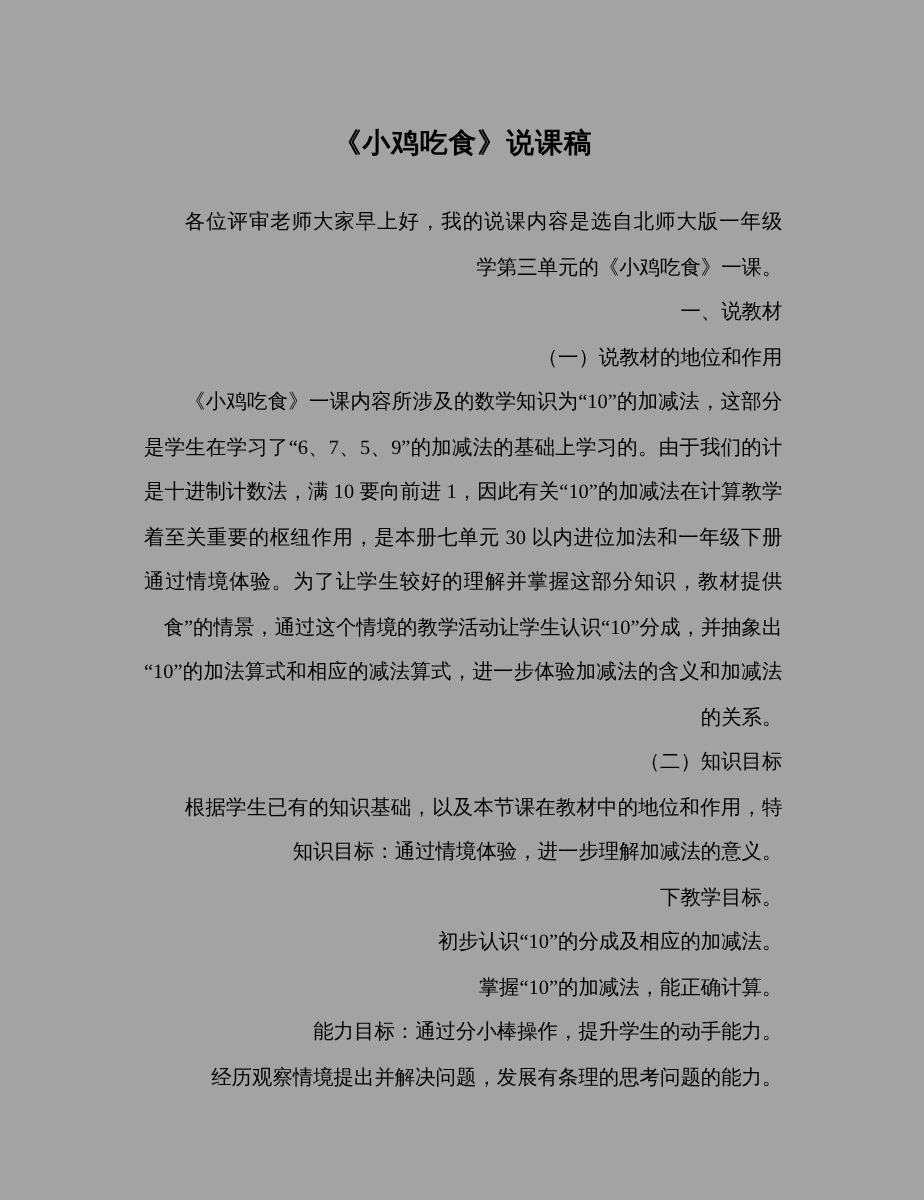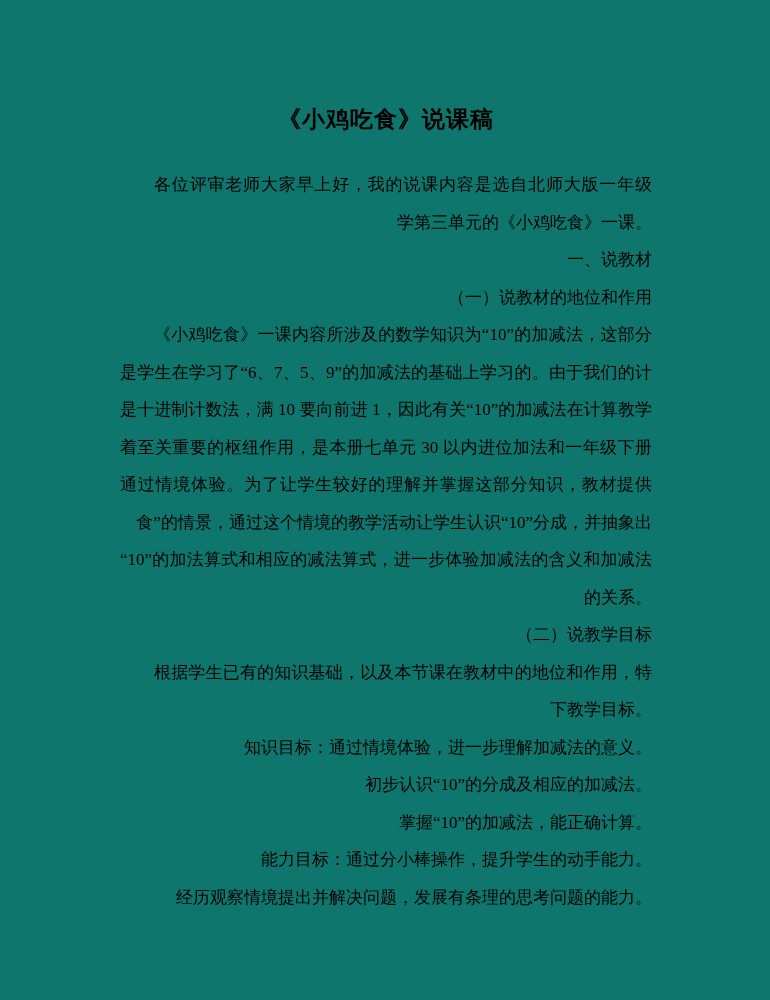--- a/index.html
+++ b/index.html
@@ -4,21 +4,21 @@
 <style>
   html, body {
     margin: 0;
     padding: 0;
     background: #ffffff;
   }
   .page {
     position: relative;
     width: 770px;
     height: 1000px;
-    background: #0f766e;
+    background: #a3a3a3;
     overflow: hidden;
     font-family: "Liberation Serif", "DejaVu Serif", serif;
     color: #000000;
   }
   .content {
     position: absolute;
     left: 120px;
     top: 106px;
     width: 532px;
   }
@@ -68,23 +68,23 @@
         <div class="line indent">一、说教材</div>
         <div class="line indent">（一）说教材的地位和作用</div>
         <div class="line indent fill">《小鸡吃食》一课内容所涉及的数学知识为“10”的加减法，这部分内容</div>
         <div class="line fill">是学生在学习了“6、7、5、9”的加减法的基础上学习的。由于我们的计数法</div>
         <div class="line fill">是十进制计数法，满 10 要向前进 1，因此有关“10”的加减法在计算教学中起</div>
         <div class="line fill">着至关重要的枢纽作用，是本册七单元 30 以内进位加法和一年级下册退位减法</div>
         <div class="line fill">通过情境体验。为了让学生较好的理解并掌握这部分知识，教材提供了“小鸡吃</div>
         <div class="line">食”的情景，通过这个情境的教学活动让学生认识“10”分成，并抽象出</div>
         <div class="line fill">“10”的加法算式和相应的减法算式，进一步体验加减法的含义和加减法之间</div>
         <div class="line">的关系。</div>
-        <div class="line indent">（二）说教学目标</div>
+        <div class="line indent">（二）知识目标</div>
         <div class="line indent fill">根据学生已有的知识基础，以及本节课在教材中的地位和作用，特制定以</div>
+        <div class="line indent">知识目标：通过情境体验，进一步理解加减法的意义。</div>
         <div class="line">下教学目标。</div>
-        <div class="line indent">知识目标：通过情境体验，进一步理解加减法的意义。</div>
         <div class="line indent">初步认识“10”的分成及相应的加减法。</div>
         <div class="line indent">掌握“10”的加减法，能正确计算。</div>
         <div class="line indent">能力目标：通过分小棒操作，提升学生的动手能力。</div>
         <div class="line indent">经历观察情境提出并解决问题，发展有条理的思考问题的能力。</div>
       </div>
   </div>
 </div>
 
 </body></html>

